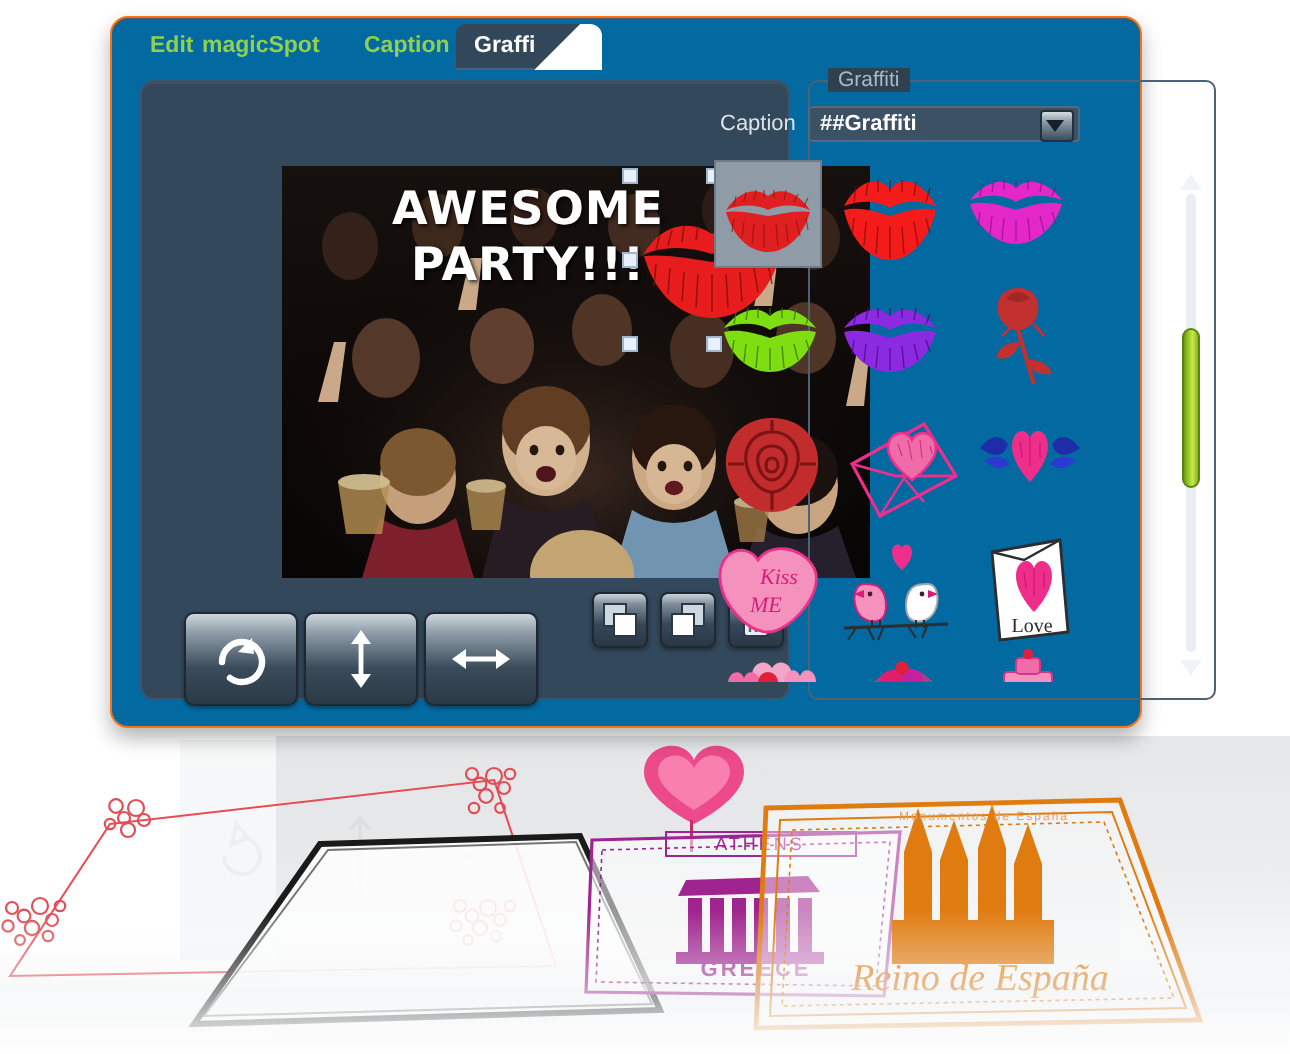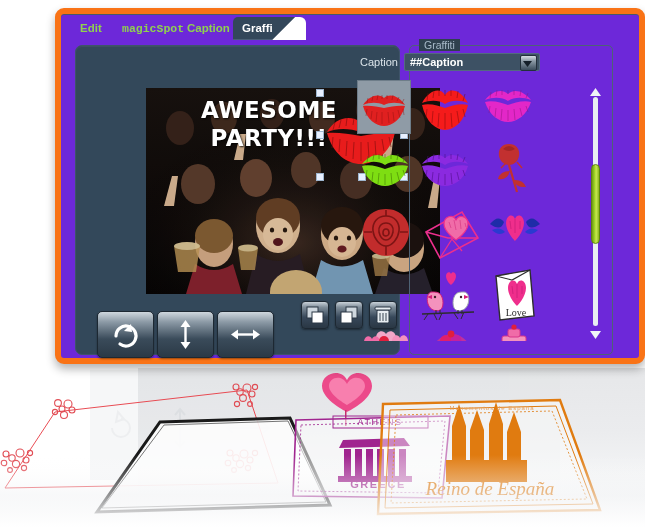--- a/index.html
+++ b/index.html
@@ -9,40 +9,40 @@
   }
   
   #reflection{
     position:absolute;left:138px;top:368px;width:507px;height:159px;
     background:linear-gradient(180deg,#e6e7e9 0%,#ebecee 40%,#f4f5f6 72%,#ffffff 100%);
     overflow:hidden;
   }
   #decor{position:absolute;left:0;top:360px;width:645px;height:167px;overflow:hidden;}
   
   #app{
-    position:absolute;left:55px;top:8px;width:590px;height:356px;
-    background:#6d28d9;border-radius:9px;
+    position:absolute;left:55px;top:8px;width:516px;height:356px;
+    background:#0369a1;border-radius:9px;
     box-shadow:0 5px 10px rgba(0,0,0,.30), 0 1px 0 #46586a inset;
-    border:6px solid #f97316;
+    border:1px solid #f97316;
     box-sizing:border-box;
   }
   
   #tabbar{position:absolute;left:0;top:0;width:100%;height:26px;}
   .tab{
     position:absolute;top:4px;height:22px;line-height:21px;
     font-size:11.5px;font-weight:bold;color:#8fd14f;
     padding:0 9px;cursor:pointer;white-space:nowrap;
   }
   .tab.active{
     color:#ffffff;background:#33475a;border-radius:5px 5px 0 0;
     top:3px;height:23px;line-height:22px;
     box-shadow:0 -1px 0 #4a6076 inset;
   }
   #tab-edit{left:10px;}
-  #tab-magicspot{left:52px;font-family:Liberation Mono, monospace;}
+  #tab-magicspot{left:36px;}
   #tab-caption{left:117px;}
   #tab-graffiti{left:172px;}
   #tabnotch{
     position:absolute;left:211px;top:3px;width:34px;height:23px;
     background:linear-gradient(135deg,#33475a 0%,#33475a 40%,#ffffff 41%,#ffffff 100%);
     border-radius:0 6px 0 0;
   }
   
   #editor{
     position:absolute;left:14px;top:31px;width:325px;height:310px;
@@ -407,21 +407,21 @@
     </div>
 
   </div>
 
   <div id="graffiti-group"></div>
   <div id="graffiti-legend">Graffiti</div>
 </div>
 
 <div id="cat-label">Caption</div>
 <div id="cat-select">
-  <div id="cat-value">##Caption</div>
+  <div id="cat-value">##Graffiti</div>
   <div id="cat-arrow">
     <svg width="13" height="12" viewBox="0 0 13 12">
         <path d="M2 3 L11 3 L6.5 9 Z" fill="#15202a"></path>
       </svg>
   </div>
 </div>
 
 <div id="sticker-grid">
 
   <div class="scell sel" style="left:1px;top:2px;">
@@ -528,20 +528,27 @@
       <path d="M52 14 q-8 -10 -14 -2 q3 10 14 2z" fill="#1f2ca8"></path>
       <path d="M4 20 q8 -4 13 2 q-6 5 -13 -2z" fill="#2a3ad0"></path>
       <path d="M50 20 q-8 -4 -13 2 q6 5 13 -2z" fill="#2a3ad0"></path>
       <path d="M18 13 C18 5 25 3 27 9 C29 3 36 5 36 13 C36 22 27 31 27 31 C27 31 18 22 18 13 Z" fill="#ef2e8c"></path>
       <g stroke="#b31369" stroke-width="0.6" opacity="0.75">
         <path d="M22 11 L23 19 M27 9 L27 23 M32 11 L32 19"></path>
       </g>
     </svg>
   </div>
 
+  <div class="scell" style="left:1px;top:192px;">
+    <svg width="58" height="50" viewBox="0 0 58 50">
+      <path d="M3 18 C3 5 16 1 22 10 C28 1 44 3 50 14 C56 26 38 46 27 46 C16 46 3 31 3 18 Z" fill="#f492bd" stroke="#ec2f8d" stroke-width="1.4"></path>
+      <text x="23" y="22" font-family="Liberation Serif, serif" font-size="11" fill="#d61e79" font-style="italic">Kiss</text>
+      <text x="18" y="36" font-family="Liberation Serif, serif" font-size="11" fill="#d61e79" font-style="italic">ME</text>
+    </svg>
+  </div>
   <div class="scell" style="left:64px;top:190px;">
     <svg width="58" height="54" viewBox="0 0 58 54">
       <path d="M26 8 C26 4 30 3 31 6 C32 3 36 4 36 8 C36 13 31 17 31 17 C31 17 26 13 26 8 Z" fill="#ef2e8c"></path>
       <path d="M12 24 C8 24 6 30 8 36 C10 42 16 44 20 42 C24 40 24 30 20 26 C18 24 15 24 12 24 Z" fill="#f492bd" stroke="#d61e79" stroke-width="1"></path>
       <path d="M12 27 l-5 2 5 2z" fill="#d61e79"></path>
       <circle cx="15" cy="29" r="1.2" fill="#40202c"></circle>
       <path d="M44 24 C48 24 50 30 48 36 C46 42 40 44 36 42 C32 40 32 30 36 26 C38 24 41 24 44 24 Z" fill="#ffffff" stroke="#9fa6ad" stroke-width="1"></path>
       <path d="M44 27 l5 2 -5 2z" fill="#d61e79"></path>
       <circle cx="41" cy="29" r="1.2" fill="#40202c"></circle>
       <path d="M2 46 L54 44" stroke="#2d2d2d" stroke-width="1.4"></path>

